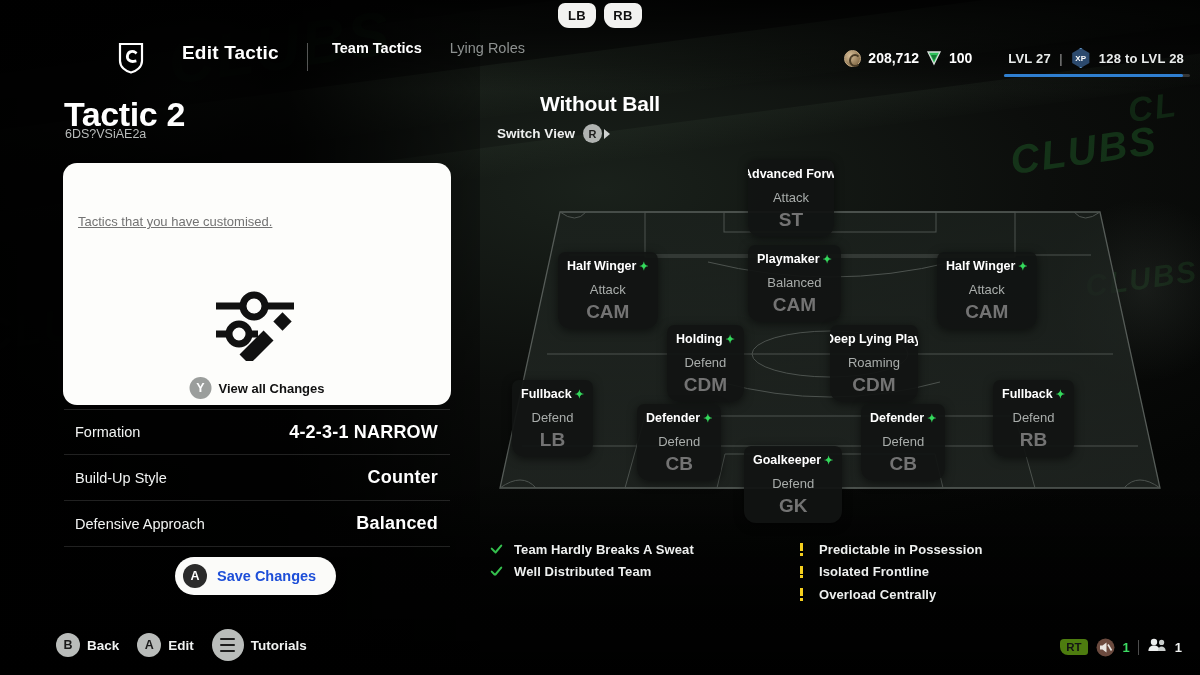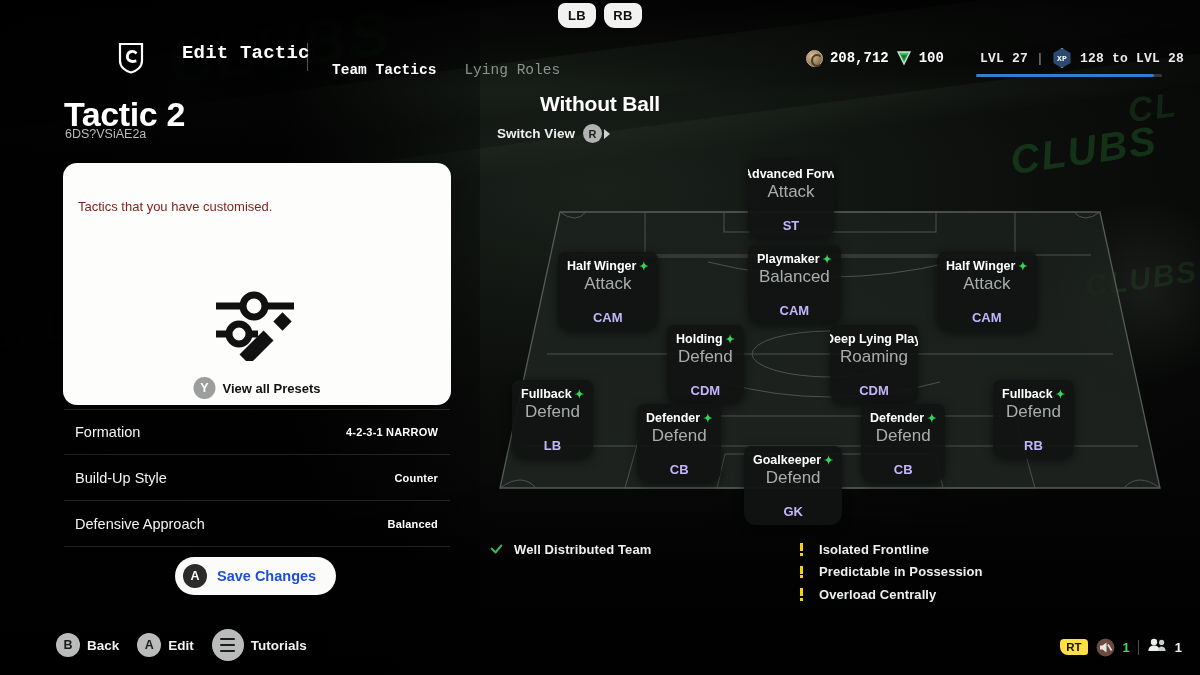--- a/index.html
+++ b/index.html
@@ -58,28 +58,28 @@
   .bumpers { position:absolute; top:3px; left:50%; transform:translateX(-50%);
     display:flex; gap:8px; z-index:6; }
   .bumper {
     width:38px; height:25px; background:#f2f2f0; color:#101010;
     border-radius:7px 7px 11px 11px;
     font-size:13px; font-weight:bold; letter-spacing:.3px;
     display:flex; align-items:center; justify-content:center;
   }
 
   
-  .header { position:absolute; top:40px; left:0; width:1200px; height:40px; z-index:6;font-family:Liberation Mono, monospace; }
+  .header { position:absolute; top:40px; left:0; width:1200px; height:40px; z-index:6; }
   .crest { position:absolute; left:117px; top:2px; width:28px; height:32px; }
   .title-main {
     position:absolute; left:182px; top:2px;
     font-size:19px; font-weight:bold; letter-spacing:.2px; color:#fff;
   }
   .hdr-divider { position:absolute; left:307px; top:3px; width:1px; height:28px; background:rgba(255,255,255,.33); }
-  .tabs { position:absolute; left:332px; top:22px; display:flex; gap:28px; }
+  .tabs { position:absolute; left:332px; top:0; display:flex; gap:28px; }
   .tab { font-size:14.5px; font-weight:bold; color:#fff; }
   .tab.inactive { color:#8d9190; font-weight:normal; }
 
   .hdr-right { position:absolute; right:16px; top:8px; display:flex; align-items:center; gap:0; }
   .currency { display:flex; align-items:center; gap:7px; margin-right:36px; font-size:14px; font-weight:bold; }
   .coin {
     width:17px;height:17px;border-radius:50%;
     background:radial-gradient(circle at 35% 32%, #d9c09a, #8d7450 70%, #5e4c31);
     border:1px solid #c9ae87; position:relative;
   }
@@ -104,40 +104,40 @@
   .preset-card {
     position:absolute; left:63px; top:163px; width:388px; height:242px;
     background:#fdfdfb; border-radius:14px; z-index:5; overflow:hidden;
   }
   .preset-head { position:relative; height:44px; }
   .preset-title { position:absolute; left:15px; top:14px; font-size:17.5px; font-weight:bold; color:#0c0c0c; letter-spacing:-.2px; }
   .arrow-l, .arrow-r { position:absolute; top:17px; width:0;height:0; cursor:pointer; }
   .arrow-l { left:229px; border-top:8px solid transparent;border-bottom:8px solid transparent;border-right:10px solid #0c0c0c; }
   .arrow-r { left:362px; border-top:8px solid transparent;border-bottom:8px solid transparent;border-left:10px solid #0c0c0c; }
   .preset-value { position:absolute; left:256px; top:17px; width:100px; text-align:center; font-size:14px; font-weight:bold; color:#0c0c0c; letter-spacing:.2px; }
-  .preset-desc { position:absolute; left:15px; top:36px; font-size:13px; color:#7f1d1d; }
+  .preset-desc { position:absolute; left:15px; top:51px; font-size:13px; color:#737373;text-decoration:underline; }
   .preset-icon { position:absolute; left:50%; top:126px; transform:translateX(-50%); width:86px; height:72px; }
   .view-presets { position:absolute; left:50%; top:214px; transform:translateX(-50%); display:flex; align-items:center; gap:7px; }
   .btn-circle {
     width:22px;height:22px;border-radius:50%;
     display:flex;align-items:center;justify-content:center;
     font-size:12.5px;font-weight:bold;
   }
   .btn-y { background:#9b9e9c; color:#fff; }
   .view-presets-label { font-size:13px; font-weight:bold; color:#111; }
 
   .setting-row {
     position:absolute; left:64px; width:386px; height:46px;
     border-bottom:1px solid rgba(255,255,255,.13);
     display:flex; align-items:center; justify-content:space-between;
     padding:0 12px 0 11px; z-index:5;
   }
   .setting-row.first { border-top:1px solid rgba(255,255,255,.13); }
   .setting-label { font-size:14.5px; color:#f2f4f3; }
-  .setting-value { font-size:11px; font-weight:bold; color:#fff; letter-spacing:.2px; }
+  .setting-value { font-size:18px; font-weight:bold; color:#fff; letter-spacing:.2px; }
   .r1 { top:409px; } .r2 { top:455px; } .r3 { top:501px; }
 
   .save-btn {
     position:absolute; left:175px; top:557px; height:38px; padding:0 20px 0 8px;
     background:#fbfbf9; border-radius:19px; display:flex; align-items:center; gap:10px; z-index:5; cursor:pointer;
   }
   .save-btn .btn-a { background:#2b2b2b; color:#fff; width:24px;height:24px; }
   .save-label { font-size:14.5px; font-weight:bold; color:#1d4ed8; }
 
   
@@ -146,21 +146,21 @@
   .f-label { font-size:13.5px; font-weight:bold; color:#f0f2f1; }
   .btn-grey { background:#b9bcba; color:#1a1a1a; width:24px; height:24px; }
   .btn-menu {
     width:32px;height:32px;border-radius:50%;background:#b9bcba;
     display:flex;flex-direction:column;align-items:center;justify-content:center;gap:3.5px;
   }
   .btn-menu i { display:block; width:15px; height:2.6px; background:#1d1d1d; border-radius:1px; }
 
   .footer-right { position:absolute; right:18px; bottom:18px; display:flex; align-items:center; gap:8px; z-index:6; }
   .rt-badge {
-    background:#fde047; color:#141414; font-size:11.5px; font-weight:bold;
+    background:#4d7c0f; color:#141414; font-size:11.5px; font-weight:bold;
     padding:2px 6px 2.5px 6px; border-radius:4px 4px 3px 8px;
   }
   .mic-ico { width:19px;height:19px; }
   .count-green { font-size:13px; font-weight:bold; color:#3ddc63; }
   .vsep { width:1px; height:15px; background:rgba(255,255,255,.3); }
   .count-white { font-size:13px; font-weight:bold; color:#f0f2f1; }
 
   
   .pitch-title { position:absolute; left:0; top:92px; width:1200px; text-align:center; z-index:5; }
   .pitch-title .pt { font-size:21px; font-weight:bold; letter-spacing:-.2px; }
@@ -179,22 +179,22 @@
     border-radius:7px 7px 12px 12px;
     padding:7px 9px 6px 9px;
     text-align:center;
     box-shadow:0 2px 10px rgba(0,0,0,.55);
   }
   .pcard .role {
     font-size:12.5px; font-weight:bold; color:#fff; white-space:nowrap;
     display:flex; align-items:center; justify-content:center; gap:3px;
   }
   .pcard .role .plus { color:#34d95c; font-size:11px; font-weight:bold; line-height:1; }
-  .pcard .focus { font-size:17px; color:#a9adab; margin-top:1px; white-space:nowrap; }
-  .pcard .pos { font-size:13px; font-weight:bold; color:#c4b5fd; margin-top:16px; }
+  .pcard .focus { font-size:13px; color:#a9adab; margin-top:9px; white-space:nowrap; }
+  .pcard .pos { font-size:19px; font-weight:bold; color:#737373; margin-top:4px; }
   .pcard.clip { overflow:hidden; }
   .pcard.clip .role { justify-content:flex-start; margin-left:-14px; }
 
   
   .feedback { position:absolute; left:490px; top:538px; width:700px; z-index:5;
               display:flex; gap:0; }
   .fb-col { width:305px; }
   .fb-item { display:flex; align-items:center; gap:11px; height:22.5px; }
   .fb-item .txt { font-size:13px; font-weight:bold; color:#eef0ef; letter-spacing:.1px; }
   .chk { width:13px; height:10px; position:relative; flex:0 0 13px; }
@@ -283,21 +283,21 @@
       <circle cx="40" cy="17" r="11" fill="none" stroke="#111" stroke-width="7"></circle>
       <line x1="2" y1="45" x2="12" y2="45" stroke="#111" stroke-width="7"></line>
       <circle cx="25" cy="45" r="10" fill="none" stroke="#111" stroke-width="7"></circle>
       <line x1="37" y1="45" x2="44" y2="45" stroke="#111" stroke-width="7"></line>
       <rect x="44" y="45" width="14" height="34" fill="#111" transform="rotate(45 51 50)"></rect>
       <rect x="62" y="26" width="13" height="13" fill="#111" transform="rotate(45 68.5 32.5)"></rect>
     </svg>
   </div>
   <div class="view-presets">
     <span class="btn-circle btn-y">Y</span>
-    <span class="view-presets-label">View all Presets</span>
+    <span class="view-presets-label">View all Changes</span>
   </div>
 </div>
 
 <div class="setting-row first r1">
   <span class="setting-label">Formation</span>
   <span class="setting-value">4-2-3-1 NARROW</span>
 </div>
 <div class="setting-row r2">
   <span class="setting-label">Build-Up Style</span>
   <span class="setting-value">Counter</span>
@@ -447,37 +447,41 @@
     </div>
     <div class="focus">Defend</div>
     <div class="pos">GK</div>
   </div>
 </div>
 
 <div class="feedback">
   <div class="fb-col">
     <div class="fb-item">
       <span class="chk"></span>
+      <span class="txt">Team Hardly Breaks A Sweat</span>
+    </div>
+    <div class="fb-item">
+      <span class="chk"></span>
       <span class="txt">Well Distributed Team</span>
     </div>
   </div>
   <div class="fb-col">
     <div class="fb-item">
       <span class="bang">
           <i></i>
           <i></i>
         </span>
-      <span class="txt">Isolated Frontline</span>
+      <span class="txt">Predictable in Possession</span>
     </div>
     <div class="fb-item">
       <span class="bang">
           <i></i>
           <i></i>
         </span>
-      <span class="txt">Predictable in Possession</span>
+      <span class="txt">Isolated Frontline</span>
     </div>
     <div class="fb-item">
       <span class="bang">
           <i></i>
           <i></i>
         </span>
       <span class="txt">Overload Centrally</span>
     </div>
   </div>
 </div>

